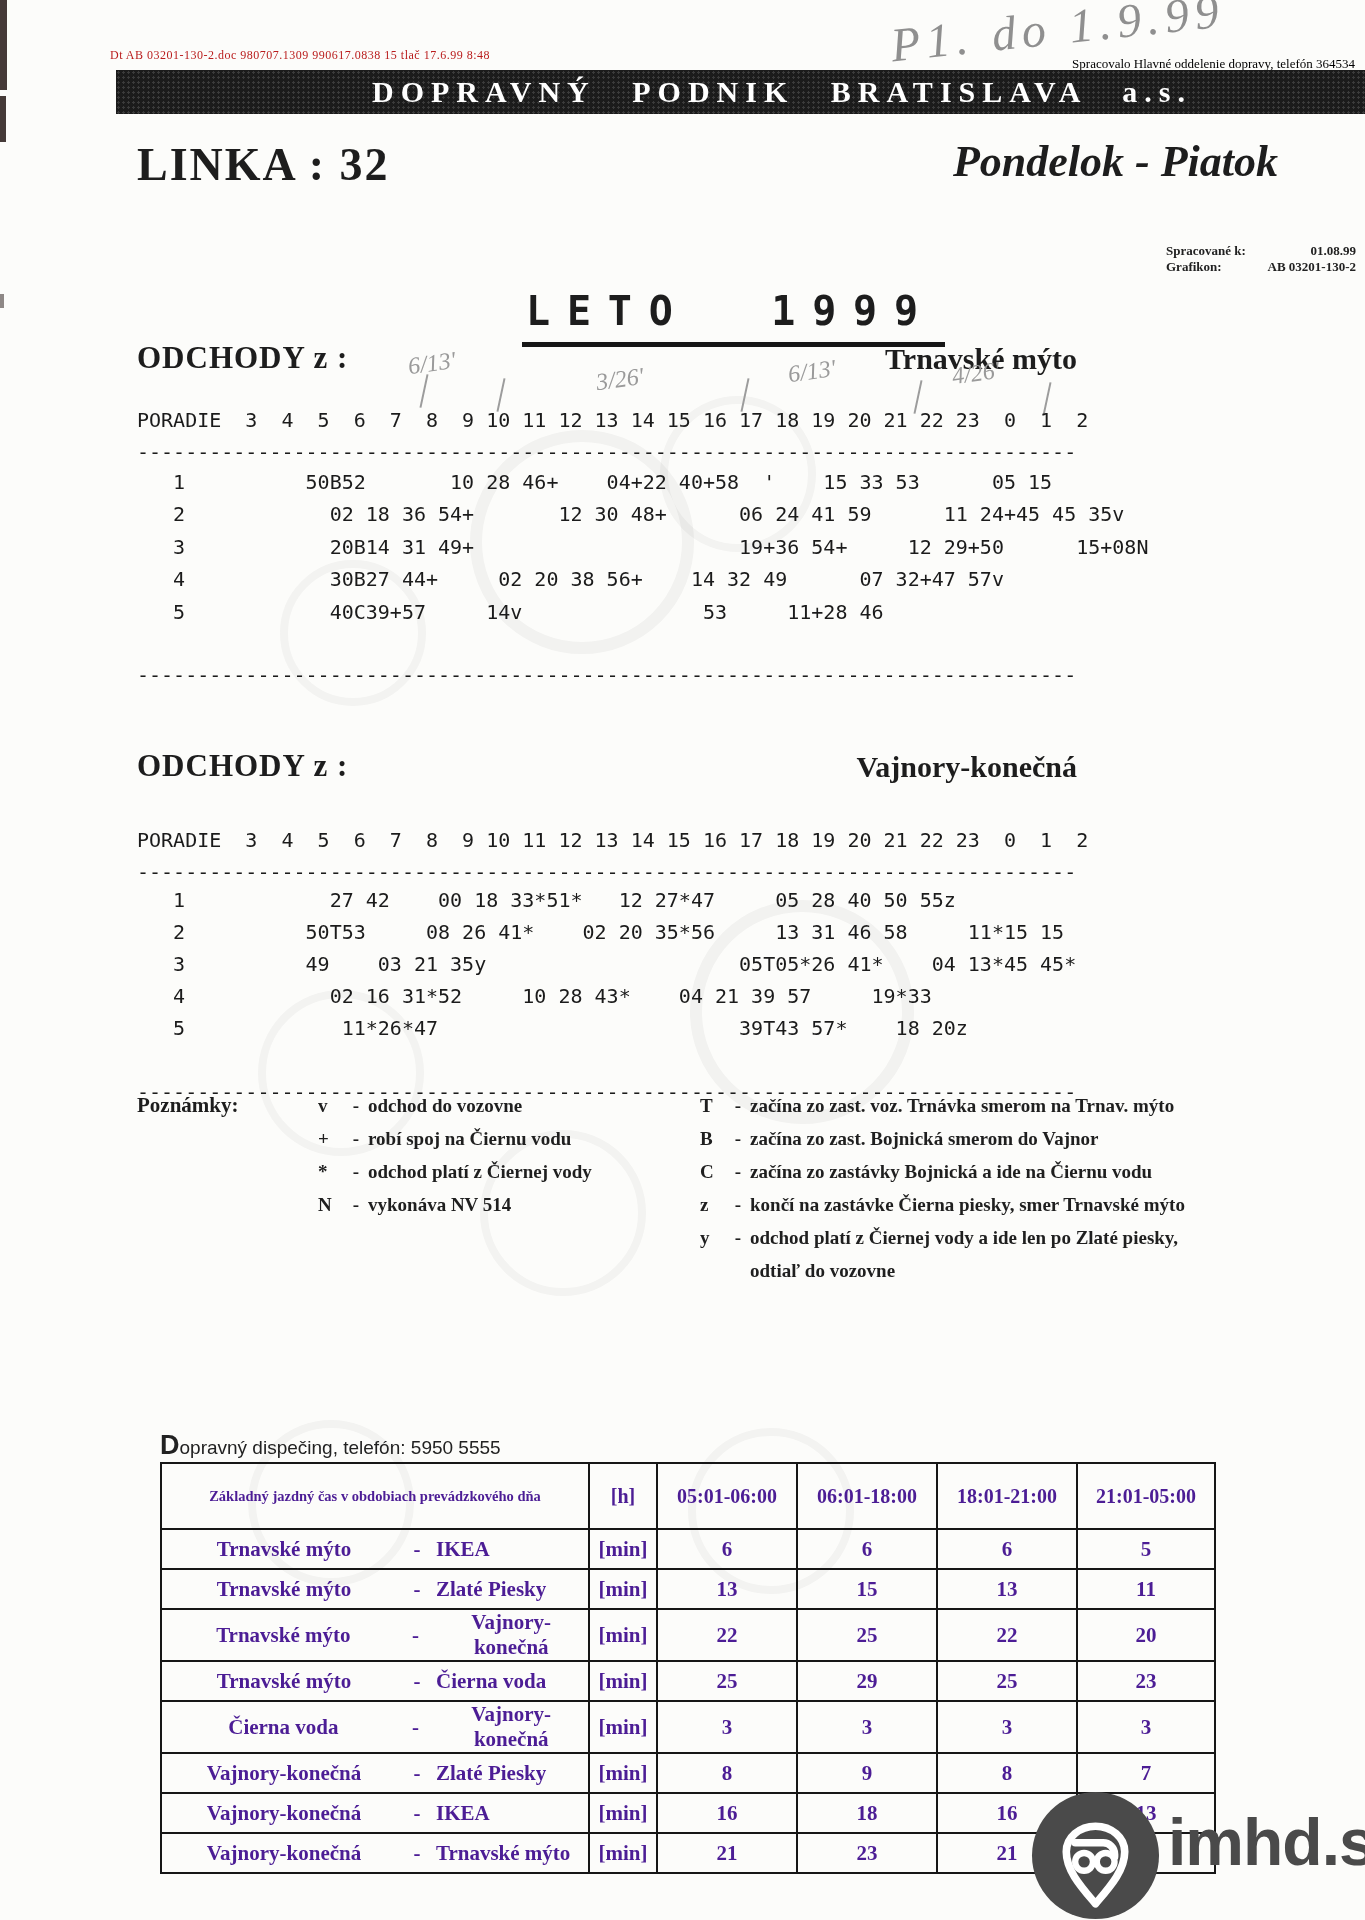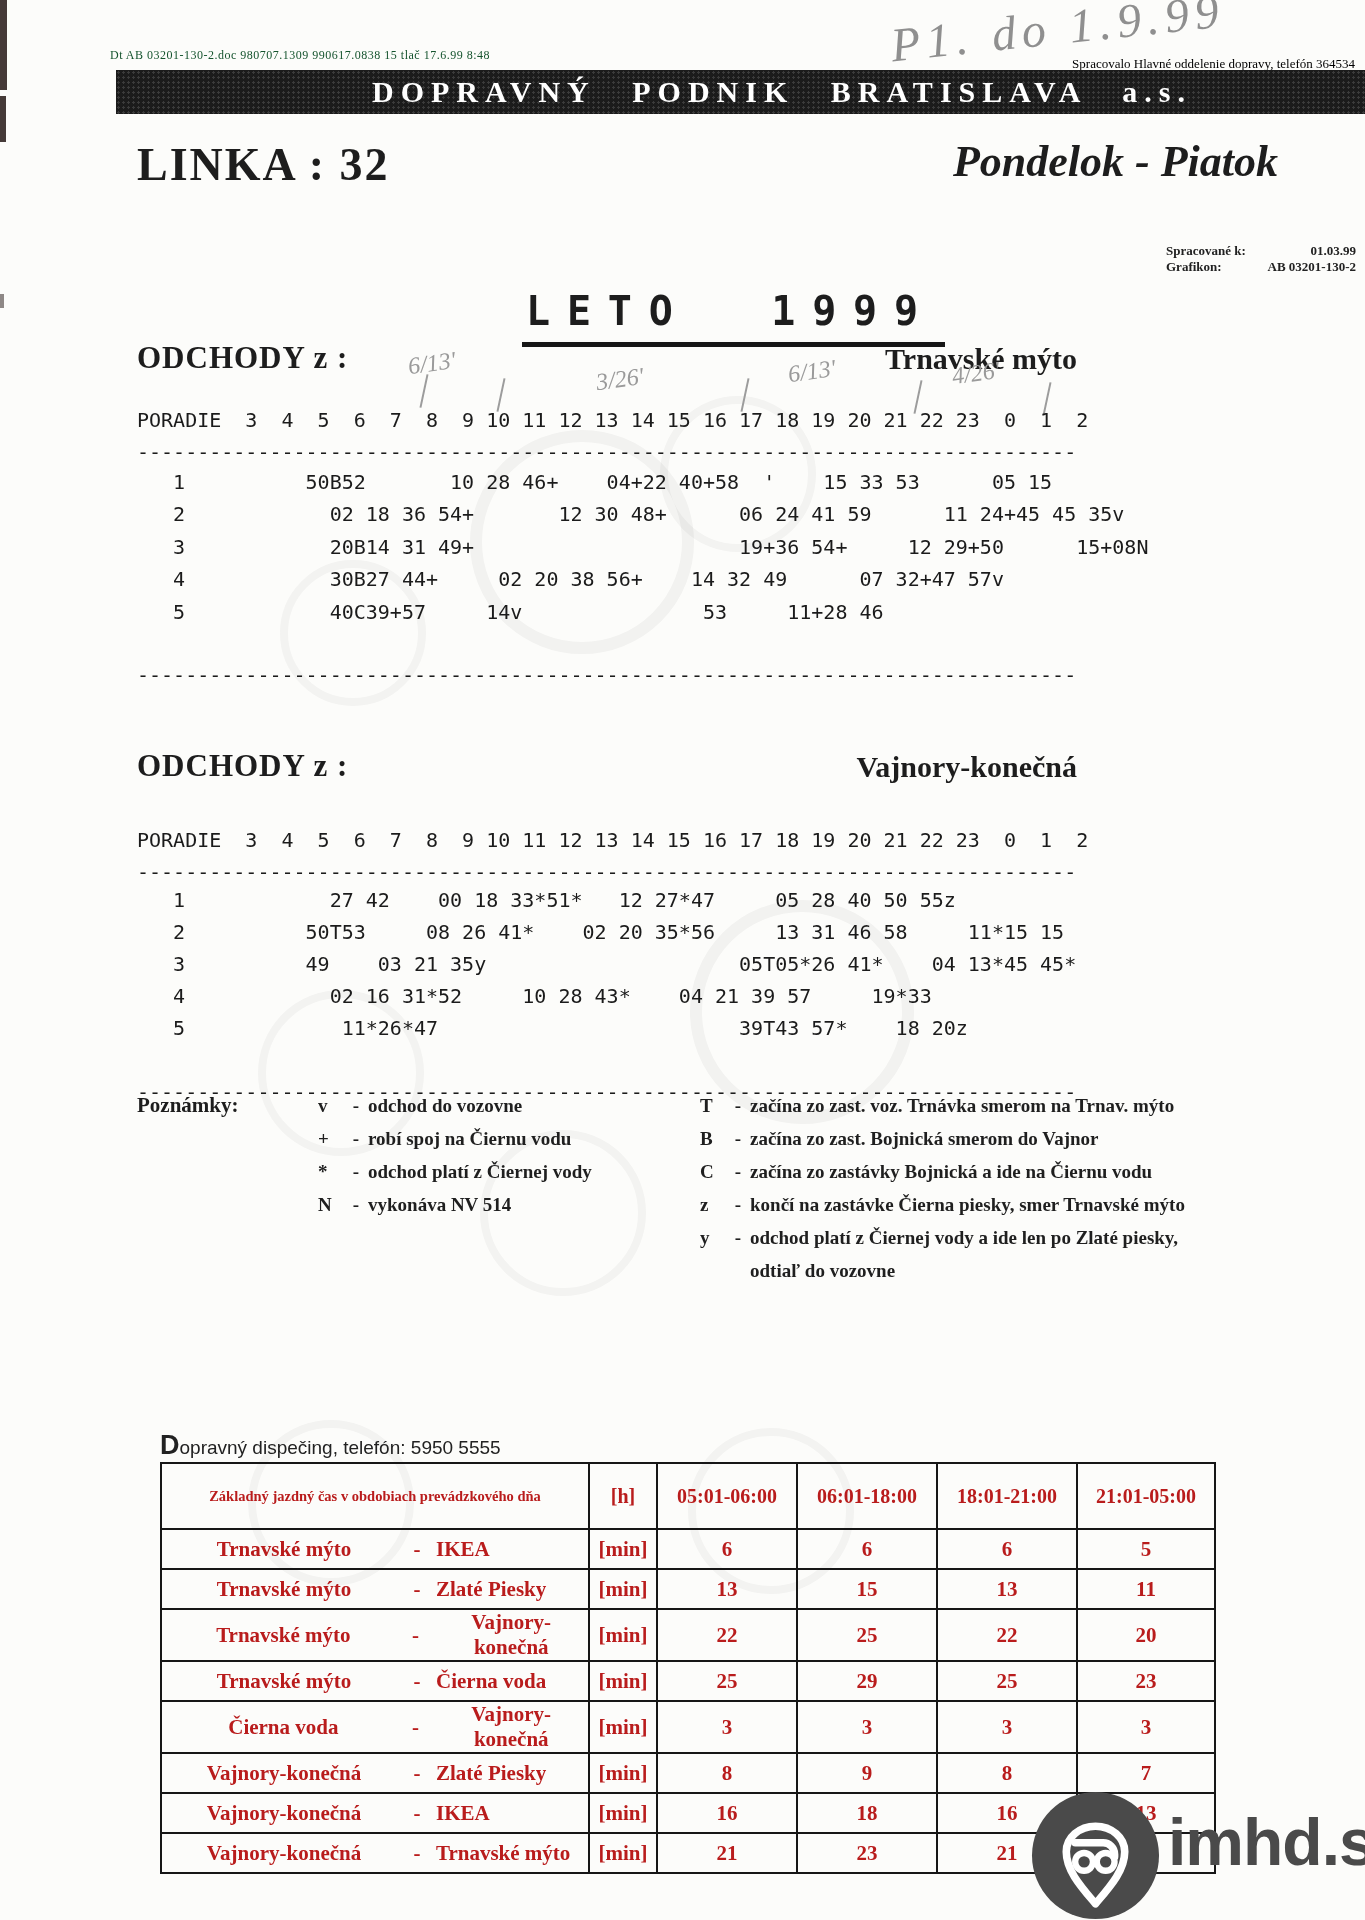--- a/index.html
+++ b/index.html
@@ -4,21 +4,21 @@
 <style>
   html,body{margin:0;padding:0;background:#e8e8e6;}
   #page{position:relative;width:1365px;height:1920px;background:#fcfcfa;overflow:hidden;
         font-family:"Liberation Serif",serif;color:#1d1d1d;}
   
   .edge-strip{position:absolute;background:#453a38;}
   
   .wm{position:absolute;border:12px solid #222;border-radius:50%;opacity:.045;}
   .wm-inner{position:absolute;border:8px solid #222;border-radius:50%;opacity:.04;}
   
-  .doc-ref{position:absolute;left:110px;top:48px;font-size:12px;color:#14532d;letter-spacing:.5px;}
+  .doc-ref{position:absolute;left:110px;top:48px;font-size:12px;color:#b91c1c;letter-spacing:.5px;}
   .proc-note{position:absolute;right:10px;top:56px;font-size:13px;color:#000000;}
   .hand-top{position:absolute;left:890px;top:0px;font-size:48px;color:#8f8f8f;
             font-style:italic;transform:rotate(-6deg);letter-spacing:6px;
             font-family:"Liberation Serif",serif;}
   .banner{position:absolute;left:116px;top:70px;width:1332px;height:44px;background:#1b1b1b;
           background-image:radial-gradient(circle,rgba(255,255,255,.14) 1px,transparent 1.3px);
           background-size:5px 5px;color:#ffffff;font-weight:bold;font-size:30px;line-height:44px;
           text-align:center;letter-spacing:7px;word-spacing:22px;}
   .linka{position:absolute;left:137px;top:138px;font-size:46px;font-weight:bold;letter-spacing:2px;}
   .days{position:absolute;right:87px;top:136px;font-size:44px;font-weight:bold;font-style:italic;}
@@ -39,21 +39,21 @@
   .note-line{position:absolute;display:flex;font-size:19px;font-weight:bold;color:#1f1f1f;}
   .note-sym{width:26px;}
   .note-dash{width:24px;text-align:center;}
   
   .dispatch{position:absolute;left:160px;top:1430px;font-family:"Liberation Sans",sans-serif;
             font-size:19px;color:#222;}
   .dispatch::first-letter{font-size:27px;font-weight:bold;}
   table.travel{position:absolute;left:160px;top:1462px;border-collapse:collapse;table-layout:fixed;
                width:1054px;}
   table.travel td{border:2px solid #161616;padding:0;font-weight:bold;text-align:center;
-                  vertical-align:middle;color:#b91c1c;}
+                  vertical-align:middle;color:#4c1d95;}
   td.th-label{font-size:14.5px;height:64px;}
   td.th-time{font-size:20px;}
   td.name-cell{text-align:left;height:38px;}
   .name-wrap{display:flex;align-items:center;padding-left:8px;font-size:21px;}
   .name-from{width:228px;}
   .name-sep{width:38px;text-align:center;}
   td.val-cell{font-size:21px;}
   
   .logo-circle{position:absolute;left:1032px;top:1792px;width:127px;height:127px;border-radius:50%;
                background:#4a4a4a;z-index:6;}
@@ -83,21 +83,21 @@
   <div class="hand-top">P1. do  1.9.99</div>
 
   <div class="banner">DOPRAVNÝ PODNIK BRATISLAVA a.s.</div>
 
   <div class="linka">LINKA : 32</div>
   <div class="days">Pondelok - Piatok</div>
 
   <div class="sprac">
     <div class="sprac-row">
       <span>Spracované k:</span>
-      <span>01.03.99</span>
+      <span>01.08.99</span>
     </div>
     <div class="sprac-row">
       <span>Grafikon:</span>
       <span>AB 03201-130-2</span>
     </div>
   </div>
 
   <div class="season">LETO  1999</div>
 
   <div class="sec-label" style="top:340px;">ODCHODY z :</div>

